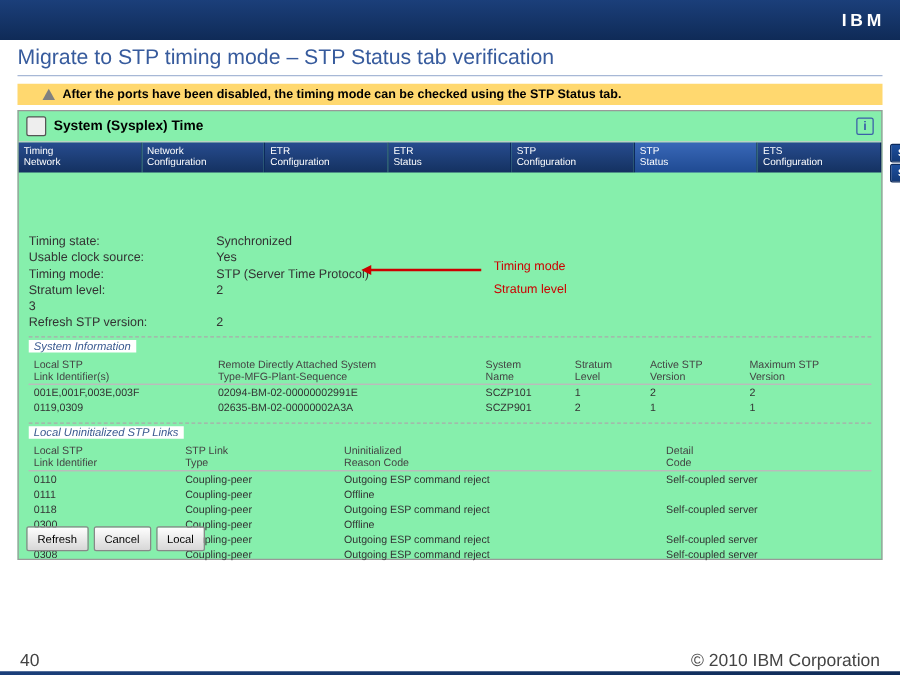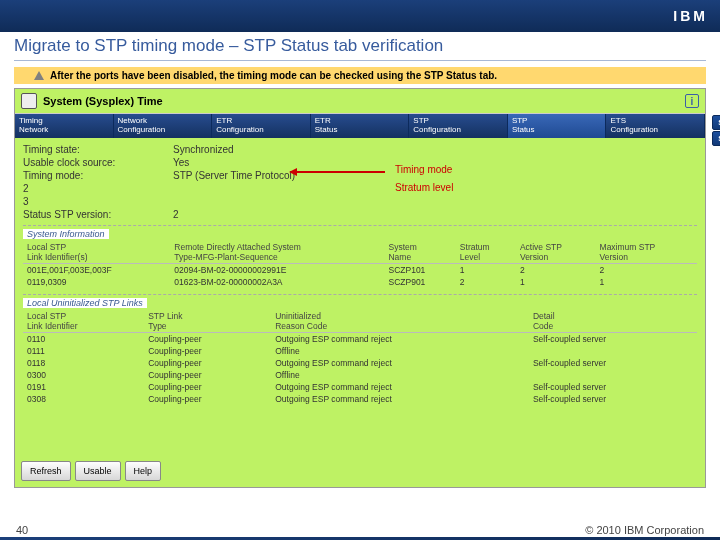--- a/index.html
+++ b/index.html
@@ -4,44 +4,44 @@
 <style>
   * { box-sizing: border-box; margin: 0; padding: 0; }
   body { width: 720px; height: 540px; font-family: Arial, Helvetica, sans-serif; font-size: 10px; color: #000; background: #fff; position: relative; overflow: hidden; }
   .topbar { height: 26px; background: linear-gradient(180deg,#1b3f7a,#0f2b57); display:flex; align-items:center; justify-content:flex-end; padding:16px 12px; color:#fff; }
   .ibm-logo { font-size: 14px; font-weight: bold; letter-spacing: 3px; }
   .title-wrap { padding: 4px 14px 2px 14px; }
   .slide-title { color: #375b9d; font-size: 17px; font-weight: normal; }
   .title-underline { height:1px; background:#a7b8d6; margin-top:4px; }
   .sub-banner { margin:4px 14px 4px 14px; background:#ffd86f; display:flex; align-items:center; padding:3px 20px; font-size:10px; font-weight:bold; }
   .triangle { width:0;height:0;border-left:5px solid transparent;border-right:5px solid transparent;border-bottom:9px solid #808080; margin-right:6px;}
-  .panel { margin:0 14px; border:1px solid #999; background:#bef264; height:400px; position:relative; }
+  .panel { margin:0 14px; border:1px solid #999; background:#86efac; height:360px; position:relative; }
   .panel-head { display:flex; align-items:center; gap:6px; padding:4px 6px; border-bottom:1px solid #ccc; }
   .clock-icon { width:16px;height:16px;border:1px solid #555;border-radius:2px;display:inline-block;background:#eee; }
   .panel-title { font-weight:bold; font-size:11px; }
   .info-icon { margin-left:auto; width:14px;height:14px;border:1px solid #3b5ea8;color:#3b5ea8;font-weight:bold;font-size:10px;display:flex;align-items:center;justify-content:center;border-radius:2px;}
   .tabs { display:flex; position:relative; }
   .side-bar { position:absolute; right:0; top:0; }
   .sczp { background:linear-gradient(180deg,#1d4f9e,#133a78); color:#fff; font-weight:bold; font-size:8px; padding:2px 5px; border:1px solid #0c2a5c; border-radius:2px; margin-top:1px;}
   .tab { flex:1; background:linear-gradient(180deg,#274c8f,#143160); color:#fff; font-size:8px; line-height:1.1; padding:3px 4px; border-right:1px solid #0c2a5c; cursor:pointer; }
   .tab.active { background:linear-gradient(180deg,#3968b8,#1f4a92); }
-  .kv-area { padding:5px 8px 2px 8px; color:#333; position:relative; }
+  .kv-area { padding:5px 8px 2px 8px; color:#333; position:relative;margin-top:44px; }
   .kv { display:flex; height:13px; align-items:center; }
   .kv .k { width:150px; } .kv .v { }
   .dash-sep { border-top:1px dashed #aaa; margin:4px 0 2px 0; }
   .dash-sep-label { font-style:italic; color:#3a5a90; font-size:9px; margin-top:-8px; background:#fff; display:inline-block; padding:0 4px;}
   .tbl { width:100%; margin-top:2px; border-collapse:collapse; font-size:8.5px; color:#333;}
   .tbl th { border-bottom:1px solid #bbb; font-weight:normal; text-align:left; padding:1px 4px; color:#444;}
   .tbl td { padding:1px 4px; }
   .btns { position:absolute; left:6px; bottom:6px; display:flex; gap:4px;}
   .btn { background:linear-gradient(180deg,#fefefe,#d7d7d7); border:1px solid #888; border-radius:2px; font-size:9px; padding:4px 8px; cursor:pointer;}
   .arrow-label { position:absolute; color:#cc0000; font-weight:normal; font-size:10px; }
   .arrow { position:absolute; height:2px; background:#cc0000; }
   .arrow::before { content:""; position:absolute; left:-6px; top:-3px; border-top:4px solid transparent; border-bottom:4px solid transparent; border-right:8px solid #cc0000;}
-  .footer { position:absolute; bottom:4px; left:0; right:0; display:flex; justify-content:space-between; padding:0 16px; font-size:11px; color:#444;}
+  .footer { position:absolute; bottom:4px; left:0; right:0; display:flex; justify-content:space-between; padding:0 16px; font-size:14px; color:#444;}
   .bluestripe { position:absolute; bottom:0; left:0; right:0; height:3px; background:linear-gradient(90deg,#1b3f7a,#0f2b57);}
 </style>
 </head>
 <body>
 
 <div class="topbar">
   <span class="ibm-logo">IBM</span>
 </div>
 
 <div class="title-wrap">
@@ -81,27 +81,28 @@
       </div>
     <div class="kv">
         <span class="k">Usable clock source:</span>
         <span class="v">Yes</span>
       </div>
     <div class="kv">
         <span class="k">Timing mode:</span>
         <span class="v">STP (Server Time Protocol)</span>
       </div>
     <div class="kv">
+        <span class="k">Stratum level:</span>
         <span class="v">2</span>
       </div>
     <div class="kv">
         <span class="v">3</span>
       </div>
     <div class="kv">
-        <span class="k">Status STP version:</span>
+        <span class="k">Refresh STP version:</span>
         <span class="v">2</span>
       </div>
 
     <div class="dash-sep"></div>
     <span class="dash-sep-label">System Information</span>
 
     <table class="tbl">
       <thead>
           <tr>
         <th>Local STP<br>Link Identifier(s)</th>
@@ -116,21 +117,21 @@
         <tr>
             <td>001E,001F,003E,003F</td>
             <td>02094-BM-02-00000002991E</td>
             <td>SCZP101</td>
             <td>1</td>
             <td>2</td>
             <td>2</td>
           </tr>
         <tr>
             <td>0119,0309</td>
-            <td>01623-BM-02-00000002A3A</td>
+            <td>02635-BM-02-00000002A3A</td>
             <td>SCZP901</td>
             <td>2</td>
             <td>1</td>
             <td>1</td>
           </tr>
       </tbody>
     </table>
 
     <div class="dash-sep" style="margin-top:6px;"></div>
     <span class="dash-sep-label">Local Uninitialized STP Links</span>
@@ -185,22 +186,22 @@
     </table>
 
     
     <div class="arrow" style="top:33px; left:280px; width:90px;"></div>
     <div class="arrow-label" style="top:26px; left:380px;">Timing mode</div>
     <div class="arrow-label" style="top:44px; left:380px;">Stratum level</div>
   </div>
 
   <div class="btns">
     <button class="btn">Refresh</button>
-    <button class="btn">Usable</button>
-    <button class="btn">Help</button>
+    <button class="btn">Cancel</button>
+    <button class="btn">Local</button>
   </div>
 </div>
 
 <div class="footer">
   <span>40</span>
   <span>© 2010 IBM Corporation</span>
 </div>
 <div class="bluestripe"></div>
 
 </body></html>

